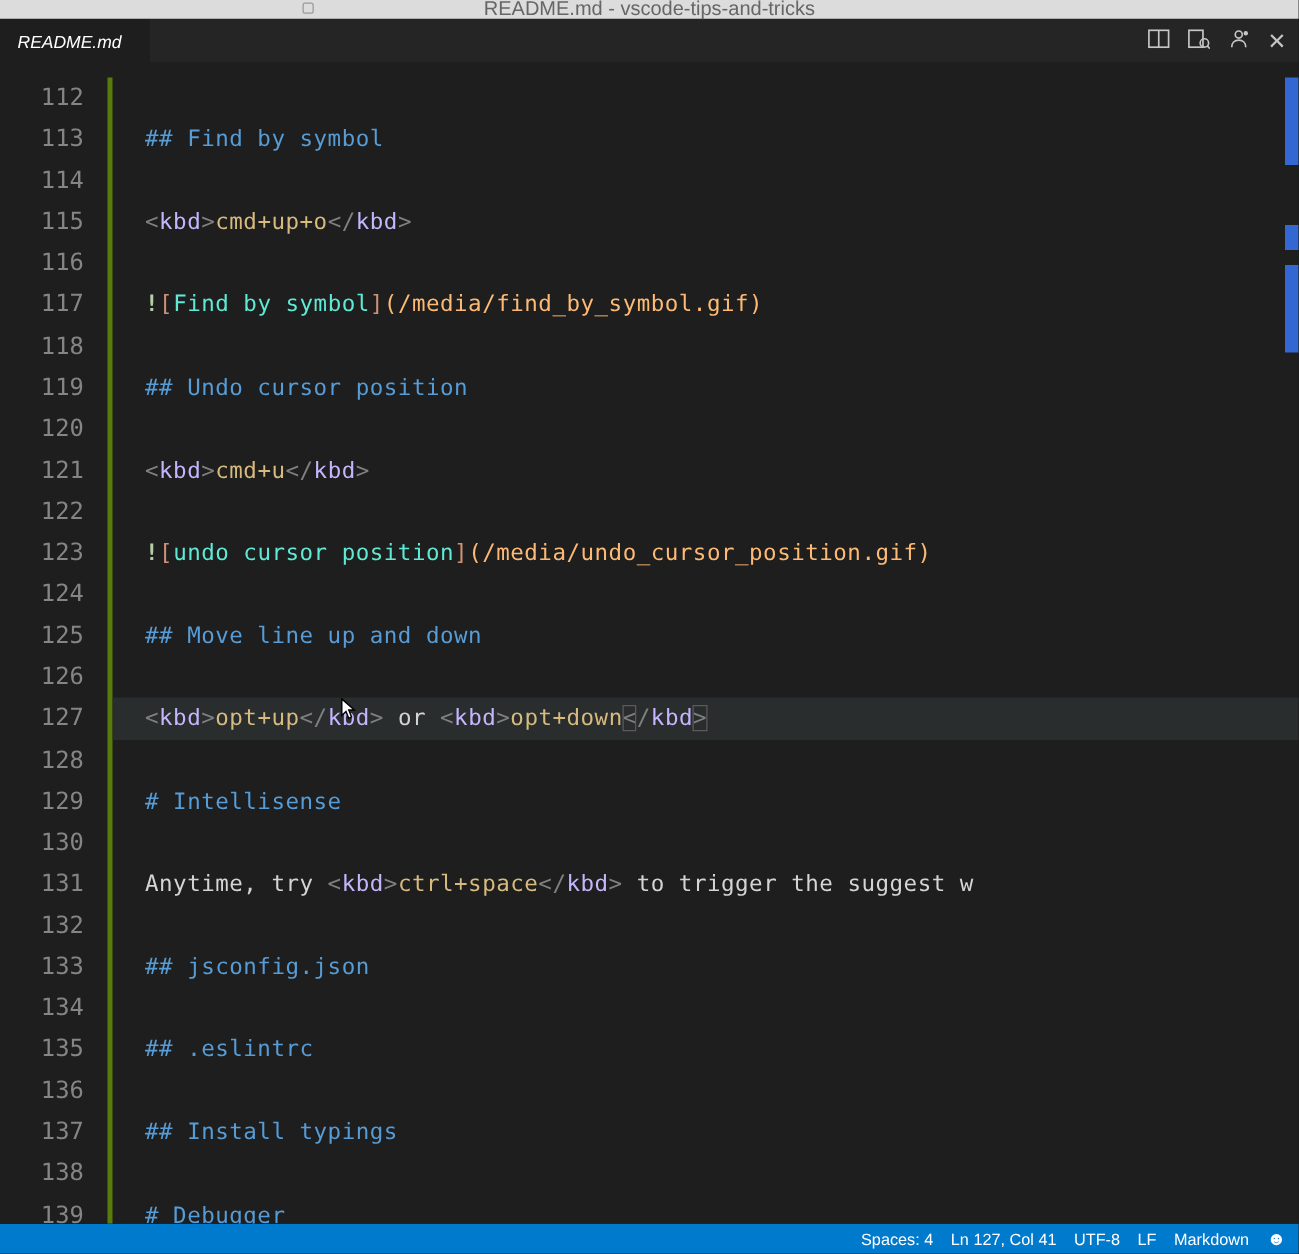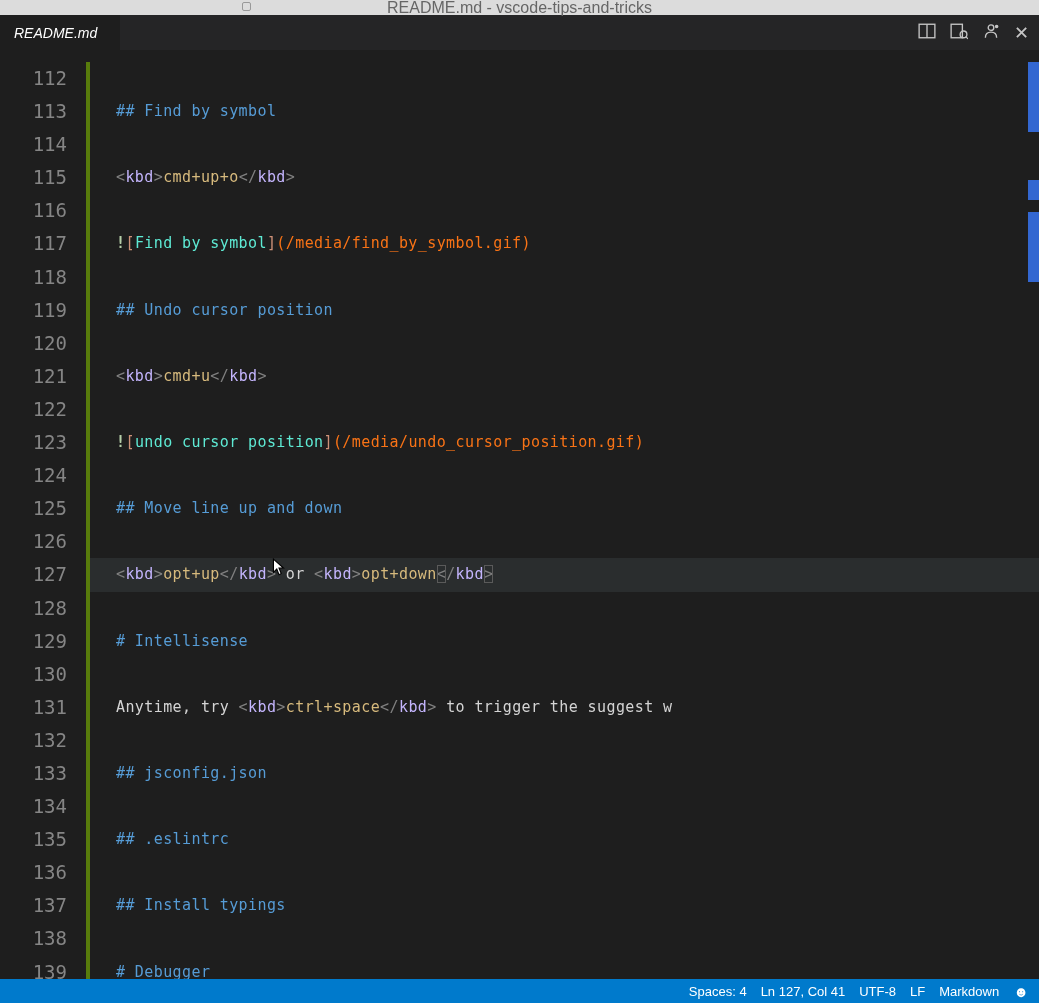--- a/index.html
+++ b/index.html
@@ -80,21 +80,21 @@
   }
   .change-bar {
     width: 4px;
     background: #587c0c;
     margin-top: 12px;
   }
   .code {
     flex: 1;
     padding-top: 12px;
     padding-left: 26px;
-    font-size: 15px;
+    font-size: 18px;
     line-height: 33.1px;
     white-space: pre;
     overflow: hidden;
     position: relative;
     letter-spacing: 0.4px;
   }
   .code .line { height: 33.1px; }
   .code .line.current {
     background: #2a2d2e;
     margin-left: -26px;
@@ -102,21 +102,21 @@
     margin-right: -40px;
     padding-right: 40px;
   }
   .tok-header   { color: #569cd6; }
   .tok-tag      { color: #c4b5fd; }
   .tok-bracket  { color: #808080; }
   .tok-plain    { color: #d7ba7d; }
   .tok-text     { color: #d4d4d4; }
   .tok-linkpunc { color: #ce9178; }
   .tok-linktxt  { color: #5eead4; }
-  .tok-url      { color: #f97316; }
+  .tok-url      { color: #fdba74; }
   .tok-excl     { color: #b5cea8; font-weight: bold; }
   .minimap {
     position: absolute;
     right: 0;
     top: 12px;
     width: 14px;
     height: 914px;
   }
   .minimap .thumb {
     position: absolute;

